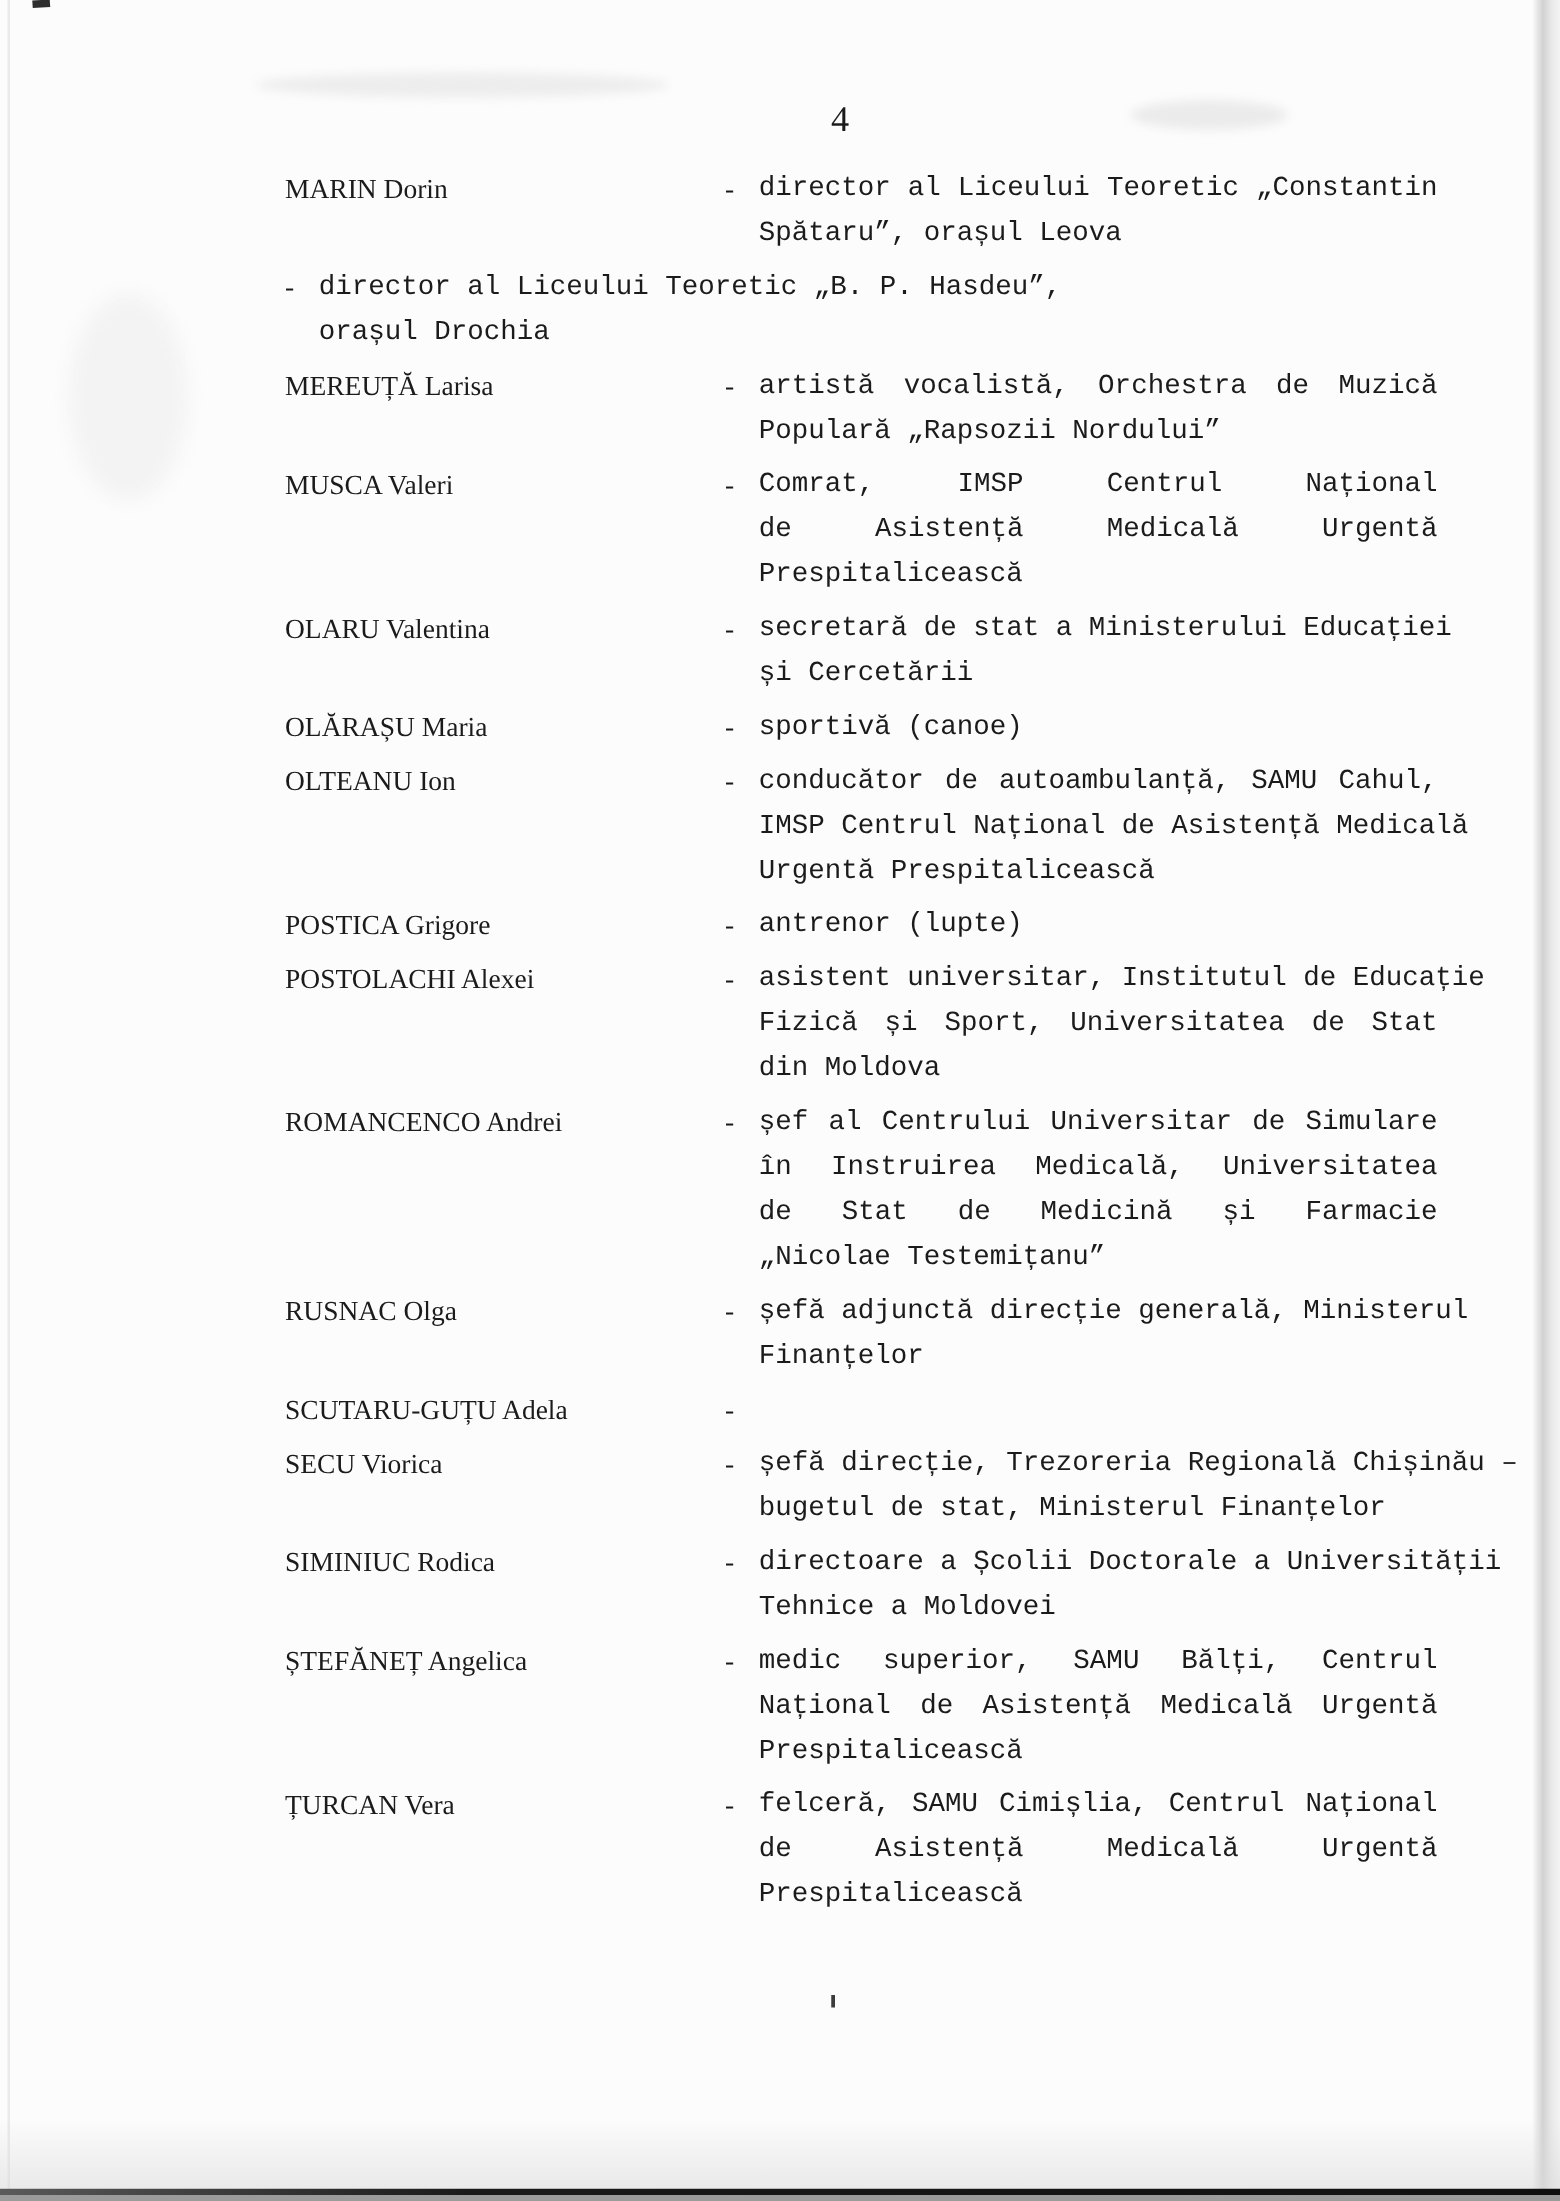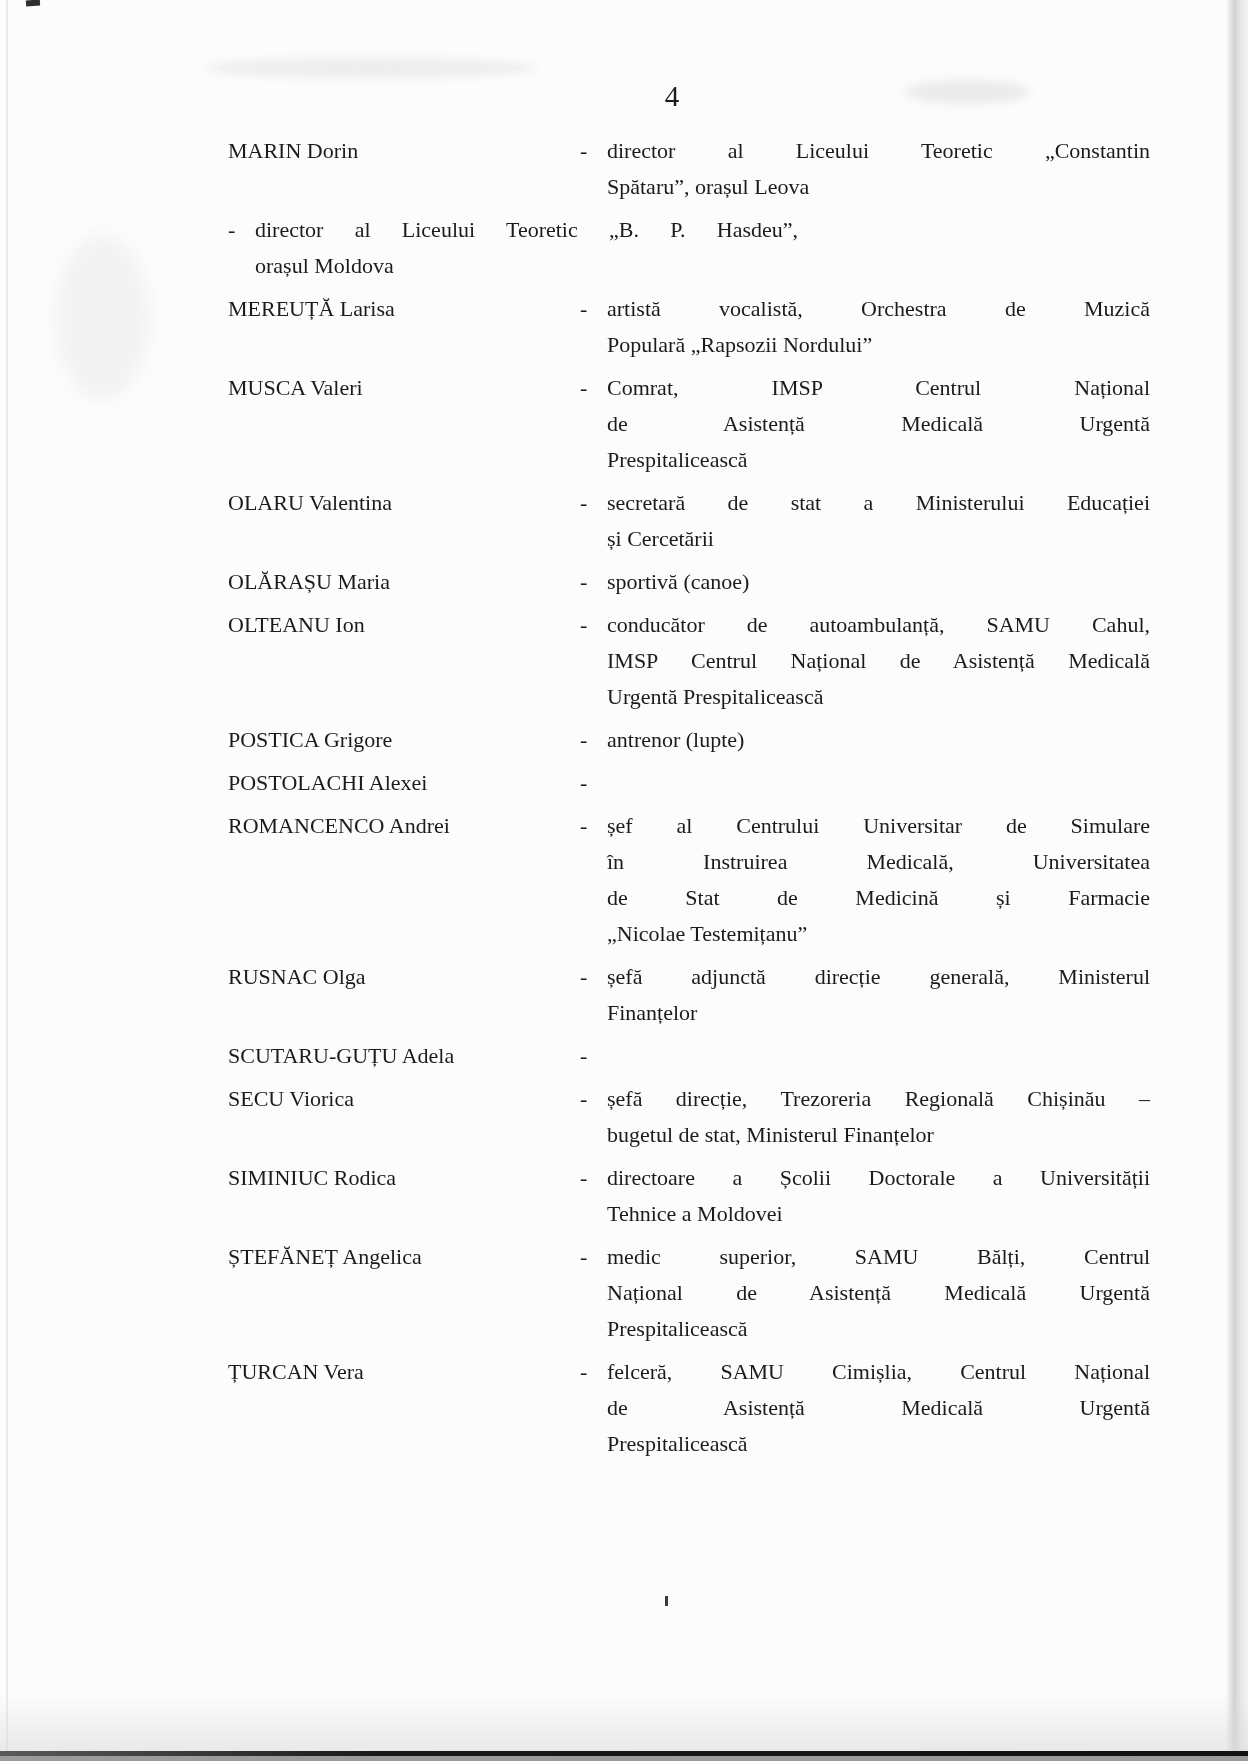--- a/index.html
+++ b/index.html
@@ -45,20 +45,21 @@
     flex: 0 0 27px;
   }
   .entry .lines {
     flex: 0 0 543px;
     width: 543px;
   }
   .line {
     white-space: nowrap;
     text-align: left;
     height: 36px;
+    font-family: Liberation Mono, monospace;
   }
   .line.j {
     text-align: justify;
     text-align-last: justify;
   }
   
   .artifact { position: absolute; pointer-events: none; }
   .corner-mark {
     left: 26px; top: 0; width: 14px; height: 6px;
     background: #2e2e2e; transform: rotate(-4deg);
@@ -106,21 +107,21 @@
     <div class="lines">
           <div class="line j">director al Liceului Teoretic „Constantin</div>
           <div class="line">Spătaru”, orașul Leova</div>
         </div>
   </div>
 
   <div class="entry">
     <div class="dash">-</div>
     <div class="lines">
           <div class="line j">director al Liceului Teoretic „B. P. Hasdeu”,</div>
-          <div class="line">orașul Moldova</div>
+          <div class="line">orașul Drochia</div>
         </div>
   </div>
 
   <div class="entry">
     <div class="name">MEREUȚĂ Larisa</div>
     <div class="dash">-</div>
     <div class="lines">
           <div class="line j">artistă vocalistă, Orchestra de Muzică</div>
           <div class="line">Populară „Rapsozii Nordului”</div>
         </div>
@@ -167,20 +168,25 @@
     <div class="name">POSTICA Grigore</div>
     <div class="dash">-</div>
     <div class="lines">
           <div class="line">antrenor (lupte)</div>
         </div>
   </div>
 
   <div class="entry">
     <div class="name">POSTOLACHI Alexei</div>
     <div class="dash">-</div>
+    <div class="lines">
+          <div class="line j">asistent universitar, Institutul de Educație</div>
+          <div class="line j">Fizică și Sport, Universitatea de Stat</div>
+          <div class="line">din Moldova</div>
+        </div>
   </div>
 
   <div class="entry">
     <div class="name">ROMANCENCO Andrei</div>
     <div class="dash">-</div>
     <div class="lines">
           <div class="line j">șef al Centrului Universitar de Simulare</div>
           <div class="line j">în Instruirea Medicală, Universitatea</div>
           <div class="line j">de Stat de Medicină și Farmacie</div>
           <div class="line">„Nicolae Testemițanu”</div>

